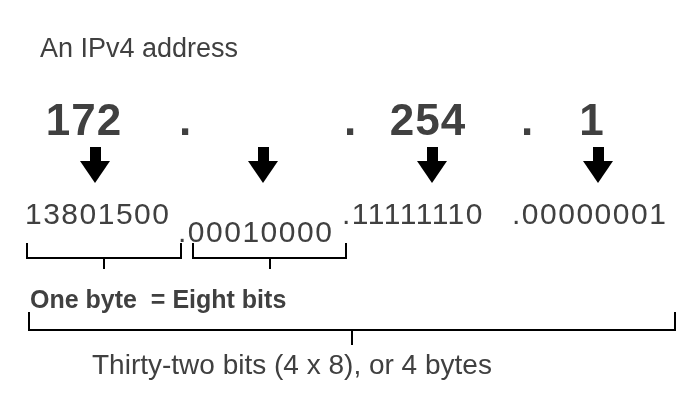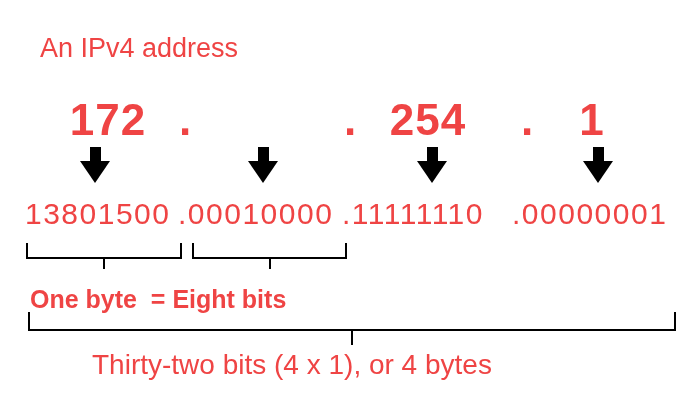--- a/index.html
+++ b/index.html
@@ -1,39 +1,39 @@
 <!DOCTYPE html>
 <html><head>
 <meta charset="utf-8">
 <style>
   html,body { margin:0; padding:0; background:#fff; }
   .canvas {
     position:relative; width:700px; height:420px; background:#ffffff;
-    font-family:"Liberation Sans", sans-serif; color:#ef4444; overflow:hidden;
+    font-family:"Liberation Sans", sans-serif; color:#404040; overflow:hidden;
   }
   .abs { position:absolute; white-space:pre; }
   .ctr { transform:translateX(-50%); }
 
   .title    { left:40px;  top:33px; font-size:27px; }
   .subtitle { left:298px; top:33px; font-size:27px; }
 
   .dec { top:95px; font-size:44px; font-weight:bold; letter-spacing:1px; }
-  .dec-1 { left:108px; }  .dec-2 { left:264px; } .dec-3 { left:428px; } .dec-4 { left:592px; }
+  .dec-1 { left:84px; }  .dec-2 { left:264px; } .dec-3 { left:428px; } .dec-4 { left:592px; }
   .sep { top:95px; font-size:44px; font-weight:bold; }
   .sep-1 { left:185px; } .sep-2 { left:350px; } .sep-3 { left:527px; }
 
   .arrow { position:absolute; top:147px; width:30px; transform:translateX(-50%); }
   .arrow .stem { width:11px; height:14px; background:#000; margin:0 auto; }
   .arrow .head { width:0; height:0; margin:0 auto;
                  border-left:15px solid transparent; border-right:15px solid transparent;
                  border-top:22px solid #000; }
   .arrow-1 { left:95px; } .arrow-2 { left:263px; } .arrow-3 { left:432px; } .arrow-4 { left:598px; }
 
   .bin { top:197px; font-size:30px; letter-spacing:1.5px; }
-  .bin-1 { left:25px; } .bin-2 { left:178px; } .bin-3 { left:342px; } .bin-4 { left:512px; }
+  .bin-1 { left:25px; } .bin-2 { left:178px;margin-top:18px; } .bin-3 { left:342px; } .bin-4 { left:512px; }
 
   .byte-brace { position:absolute; top:243px; height:14px;
     border-left:2px solid #000; border-right:2px solid #000; border-bottom:2px solid #000; }
   .brace-1 { left:26px;  width:152px; }
   .brace-2 { left:192px; width:151px; }
   .tick { position:absolute; left:50%; top:100%; width:2px; height:12px;
           background:#000; transform:translateX(-1px); }
 
   .byte-label { left:30px; top:285px; font-size:25px;font-weight:bold; }
 
@@ -85,15 +85,15 @@
   <div class="byte-brace brace-2">
     <div class="tick"></div>
   </div>
 
   <span class="abs byte-label">One byte  = Eight bits</span>
 
   <div class="big-brace">
     <div class="tick"></div>
   </div>
 
-  <span class="abs total-label">Thirty-two bits (4 x 1), or 4 bytes</span>
+  <span class="abs total-label">Thirty-two bits (4 x 8), or 4 bytes</span>
 
 </div>
 
 </body></html>

